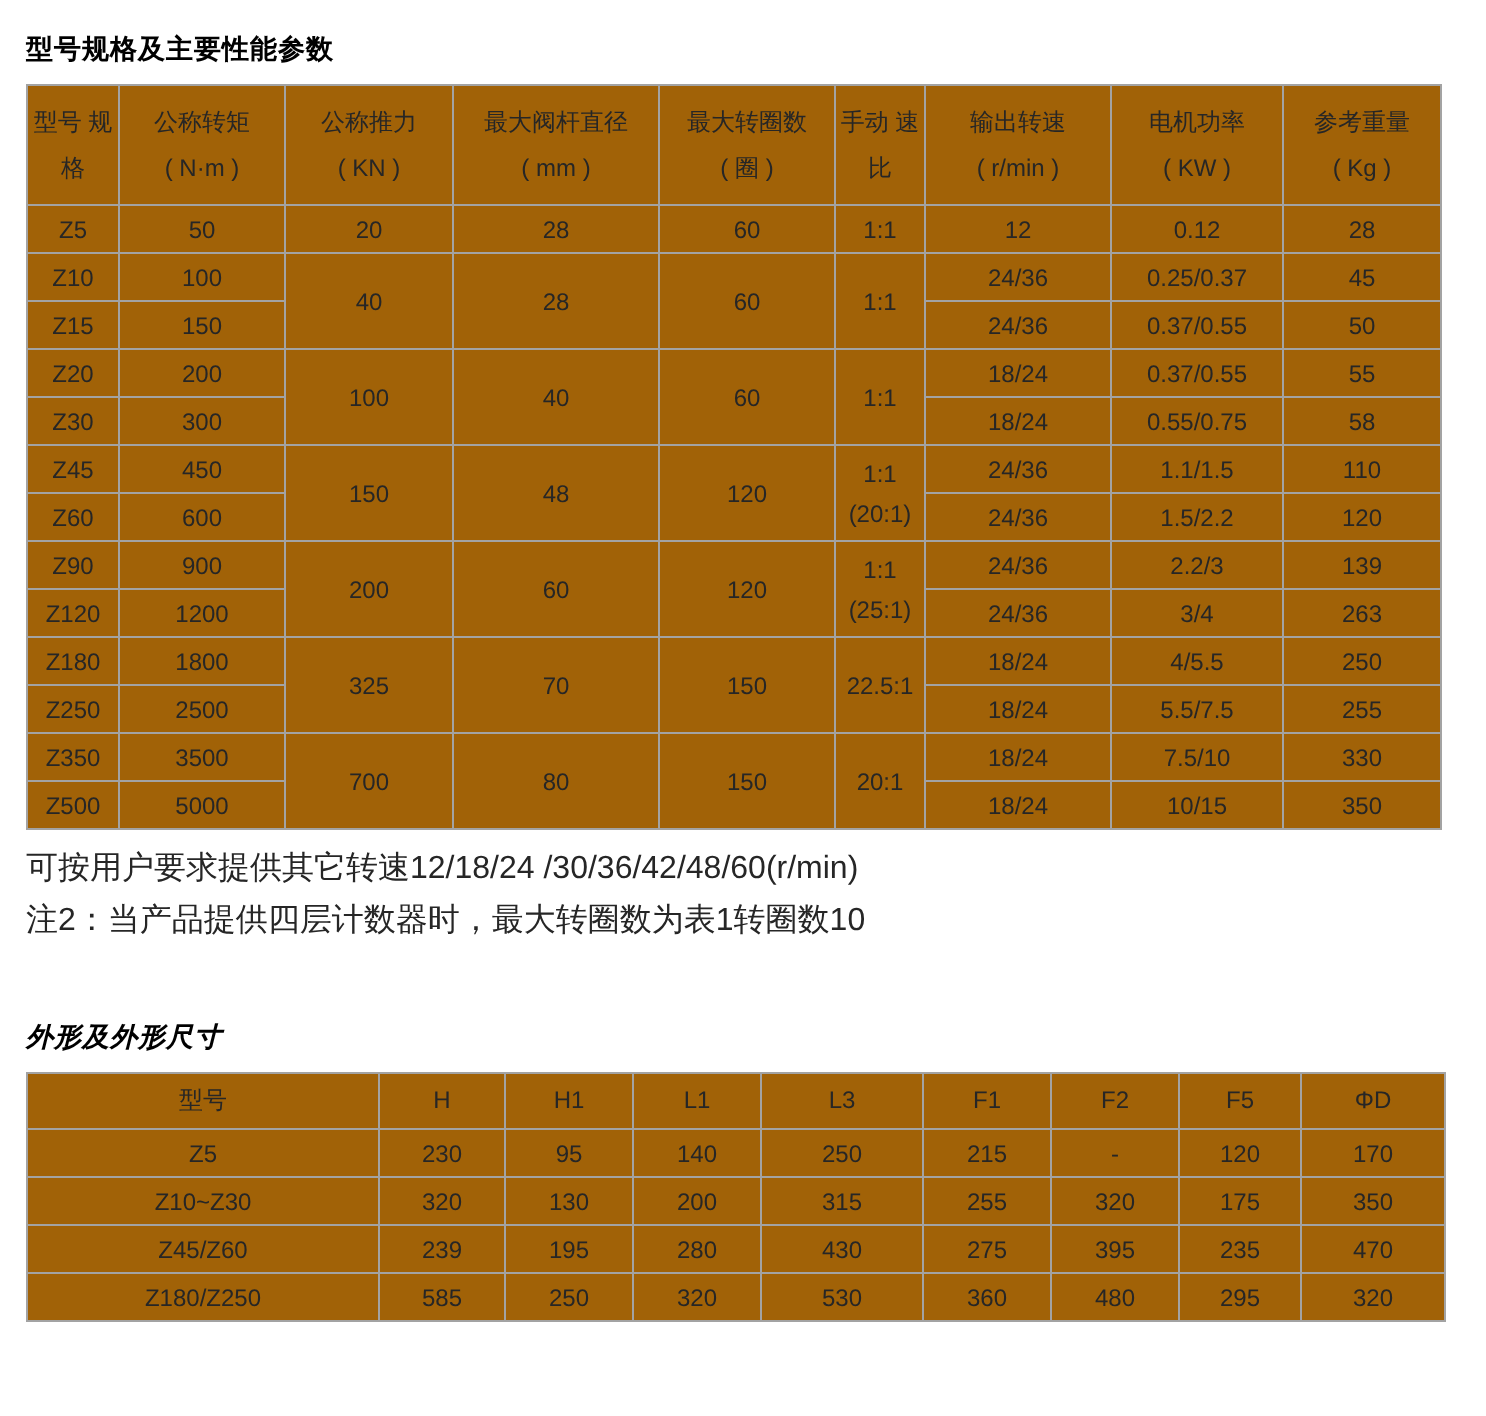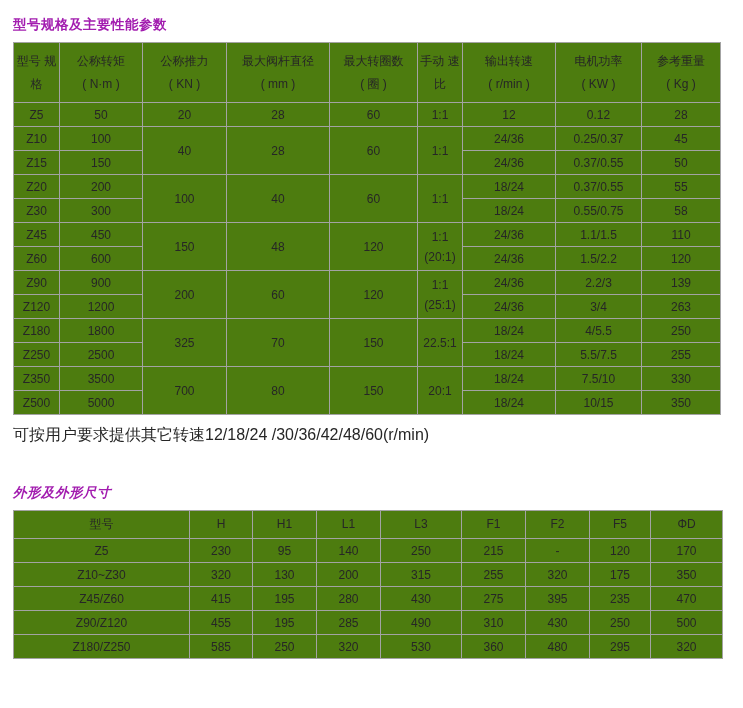--- a/index.html
+++ b/index.html
@@ -12,28 +12,28 @@
   .page {
     width: 743px;
     min-height: 708px;
     box-sizing: border-box;
     padding: 6px 10px 10px 13px;
     background: #ffffff;
   }
   .section-title {
     font-size: 13.5px;
     font-weight: bold;
-    color: #a21caf;
+    color: #000000;
     margin: 10px 0 8px 0;
     letter-spacing: 0.5px;
   }
   table.tbl {
     border-collapse: collapse;
     table-layout: fixed;
-    background: #4d7c0f;
+    background: #a16207;
   }
   .tbl th, .tbl td {
     border: 1px solid #a3a3a3;
     text-align: center;
     vertical-align: middle;
     font-size: 12px;
     font-weight: normal;
     color: #262626;
     white-space: pre-line;
     padding: 0 2px;
@@ -237,20 +237,21 @@
           <td>5000</td>
           <td>18/24</td>
           <td>10/15</td>
           <td>350</td>
         </tr>
       </tbody>
     </table>
 
   <div class="notes-block">
     <p class="note">可按用户要求提供其它转速12/18/24 /30/36/42/48/60(r/min)</p>
+    <p class="note">注2：当产品提供四层计数器时，最大转圈数为表1转圈数10</p>
   </div>
 
   <div class="gap"></div>
 
   <div class="section-title title2">外形及外形尺寸</div>
 
   <table class="tbl t2">
     <colgroup>
       <col class="c0">
         <col class="c1">
@@ -293,39 +294,28 @@
           <td>130</td>
           <td>200</td>
           <td>315</td>
           <td>255</td>
           <td>320</td>
           <td>175</td>
           <td>350</td>
         </tr>
         <tr>
           <td>Z45/Z60</td>
-          <td>415</td>
+          <td>239</td>
           <td>195</td>
           <td>280</td>
           <td>430</td>
           <td>275</td>
           <td>395</td>
           <td>235</td>
           <td>470</td>
-        </tr>
-        <tr>
-          <td>Z90/Z120</td>
-          <td>455</td>
-          <td>195</td>
-          <td>285</td>
-          <td>490</td>
-          <td>310</td>
-          <td>430</td>
-          <td>250</td>
-          <td>500</td>
         </tr>
         <tr>
           <td>Z180/Z250</td>
           <td>585</td>
           <td>250</td>
           <td>320</td>
           <td>530</td>
           <td>360</td>
           <td>480</td>
           <td>295</td>

